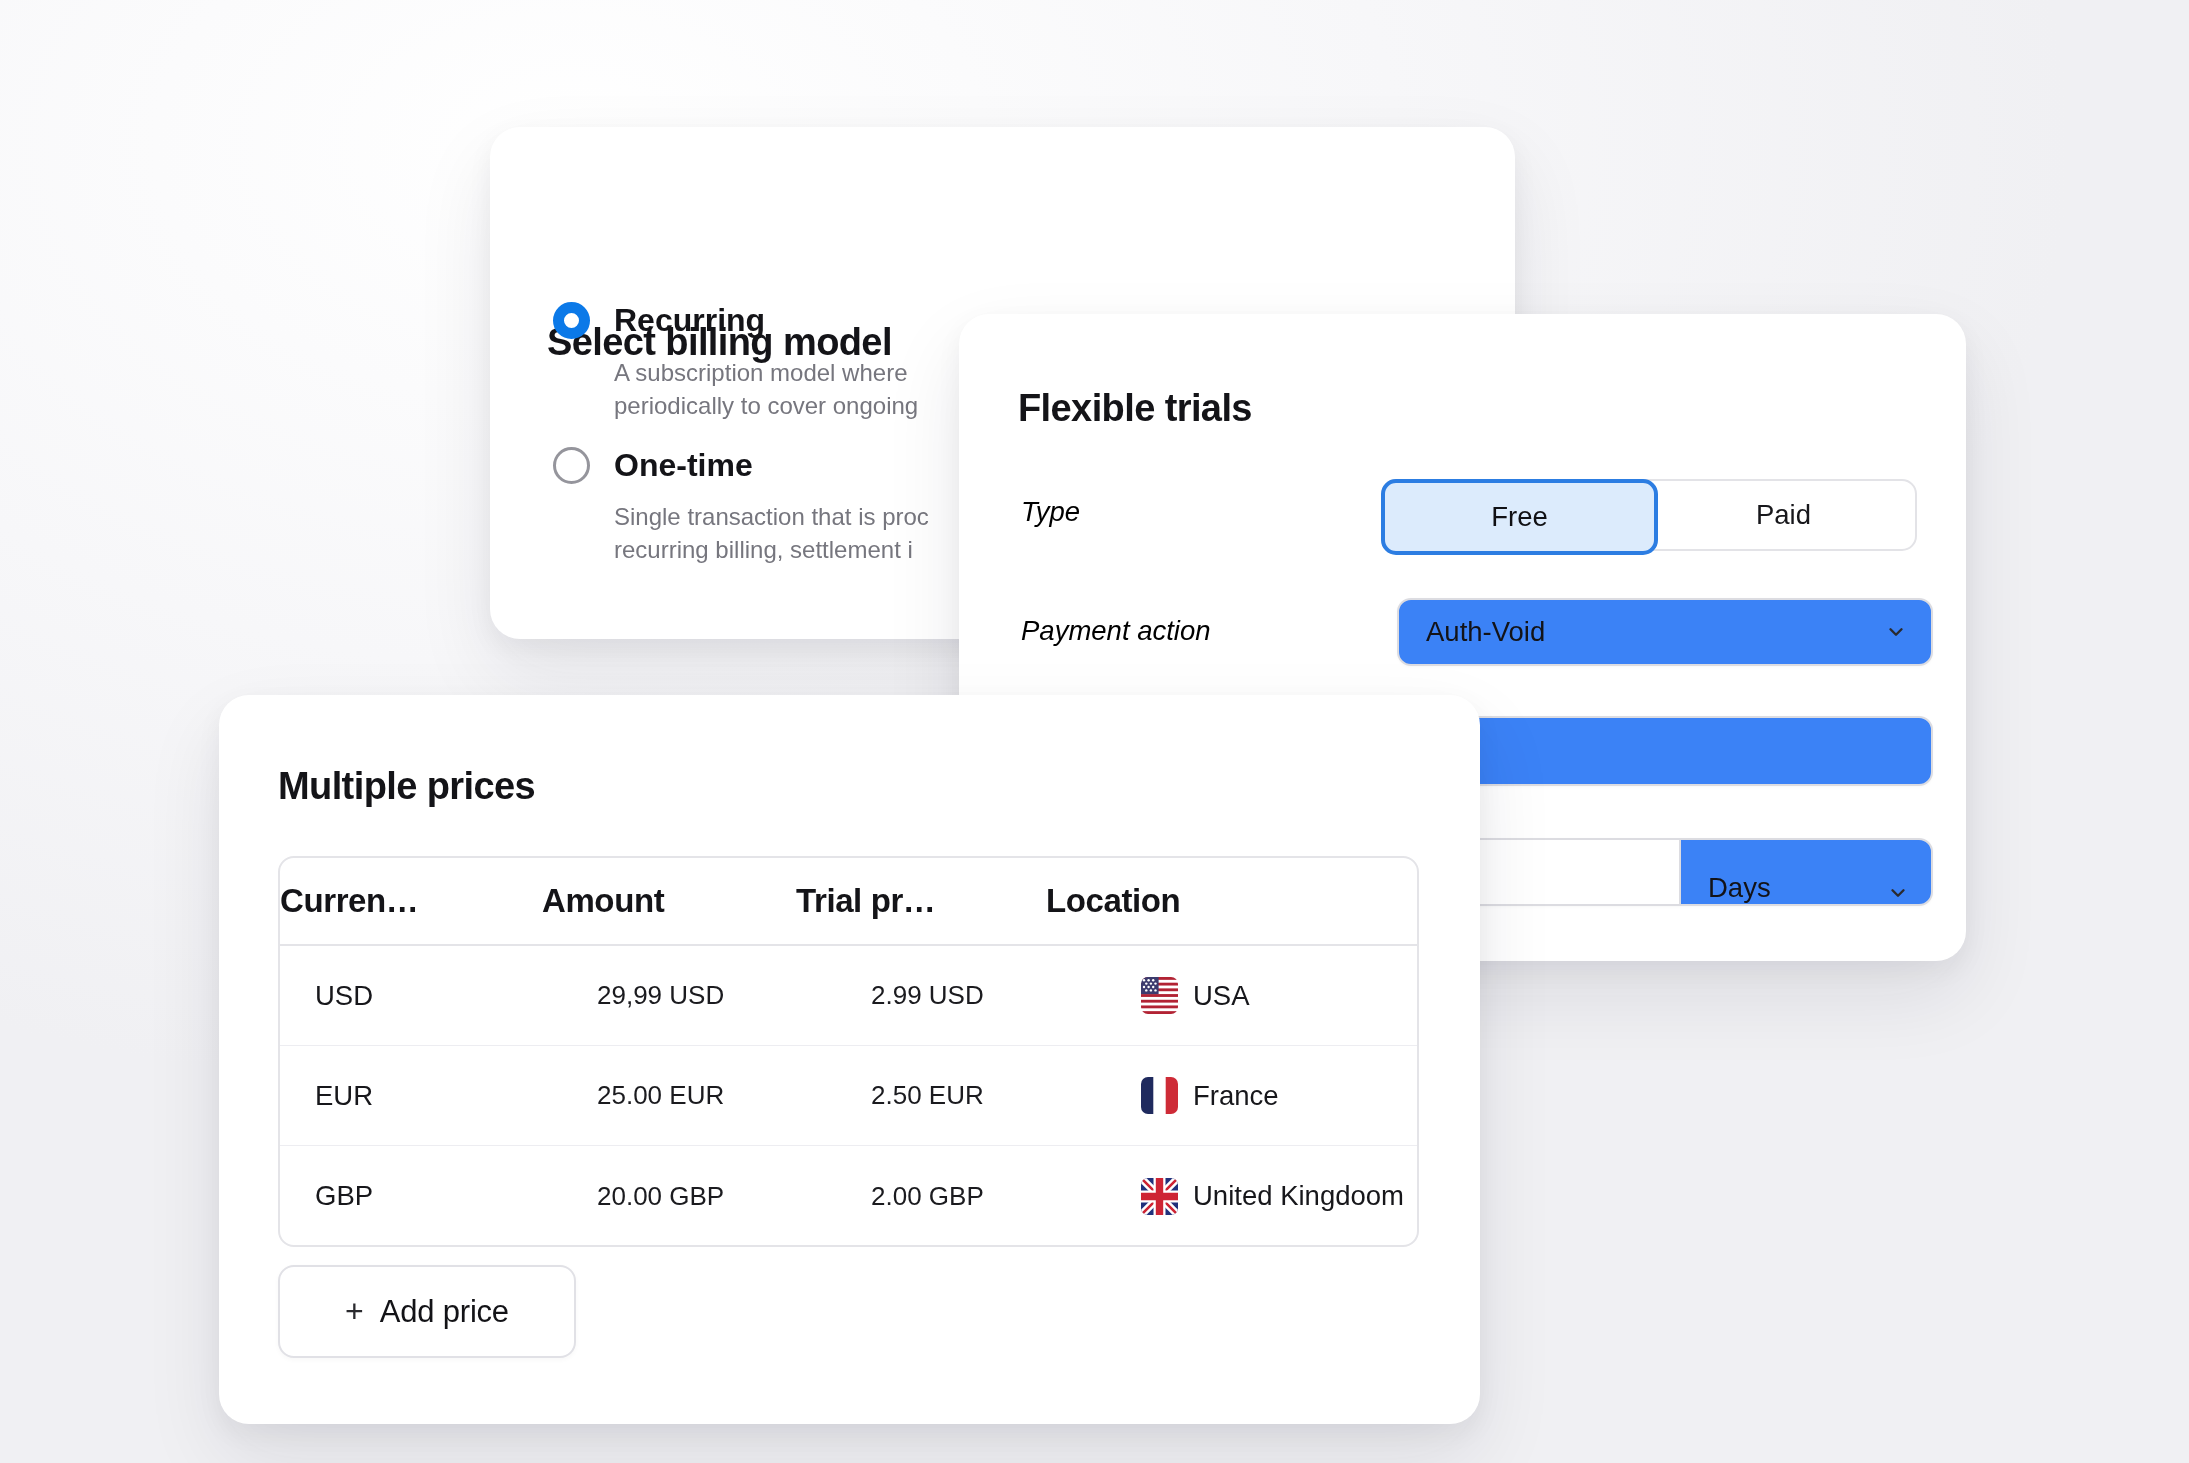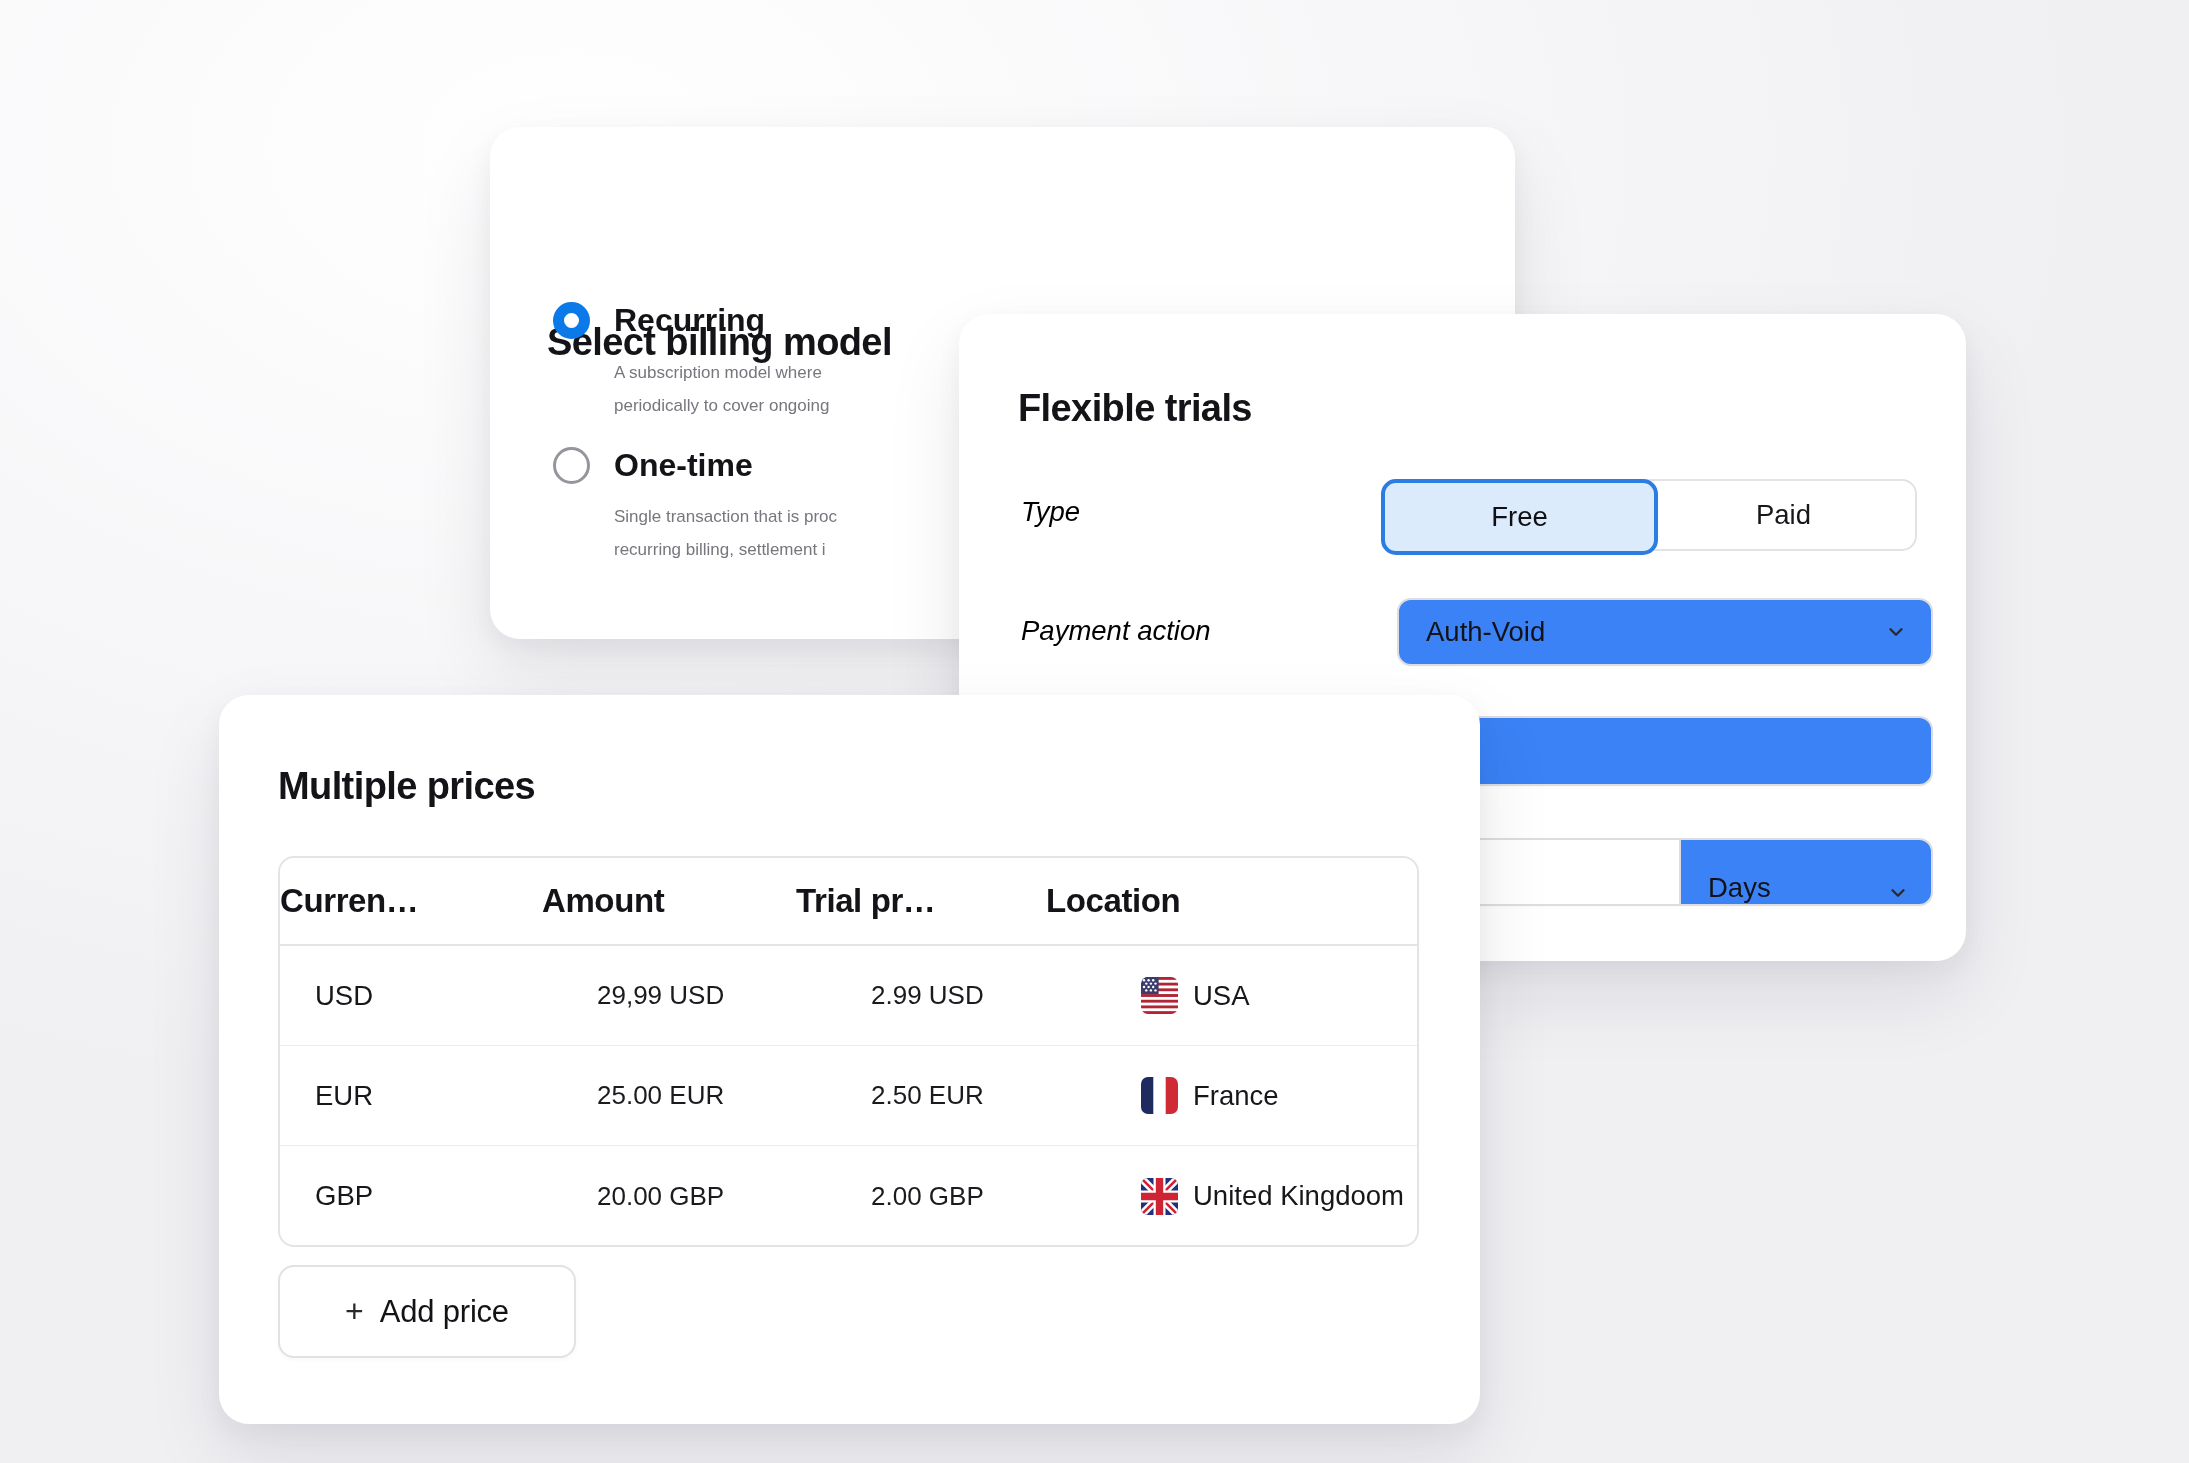--- a/index.html
+++ b/index.html
@@ -33,21 +33,21 @@
   .radio-off { border:3px solid #95959c; }
   .opt1-radio { left:63px; top:175px; }
   .opt2-radio { left:63px; top:320px; }
   .option-label {
     position:absolute; left:124px; font-size:32px; font-weight:600;
     color:#141418; line-height:37px; white-space:nowrap;
   }
   .opt1-label { top:175px; }
   .opt2-label { top:320px;text-align:center; }
   .option-desc {
-    position:absolute; left:124px; font-size:17px; color:#76767e;
+    position:absolute; left:124px; font-size:24px; color:#76767e;
     line-height:33px; white-space:nowrap;
   }
   .opt1-desc { top:229px; }
   .opt2-desc { top:373px; }
 
   
   .form-label {
     position:absolute; left:62px; font-size:27.5px; color:#000000;
     line-height:34px; white-space:nowrap;font-style:italic;
   }

